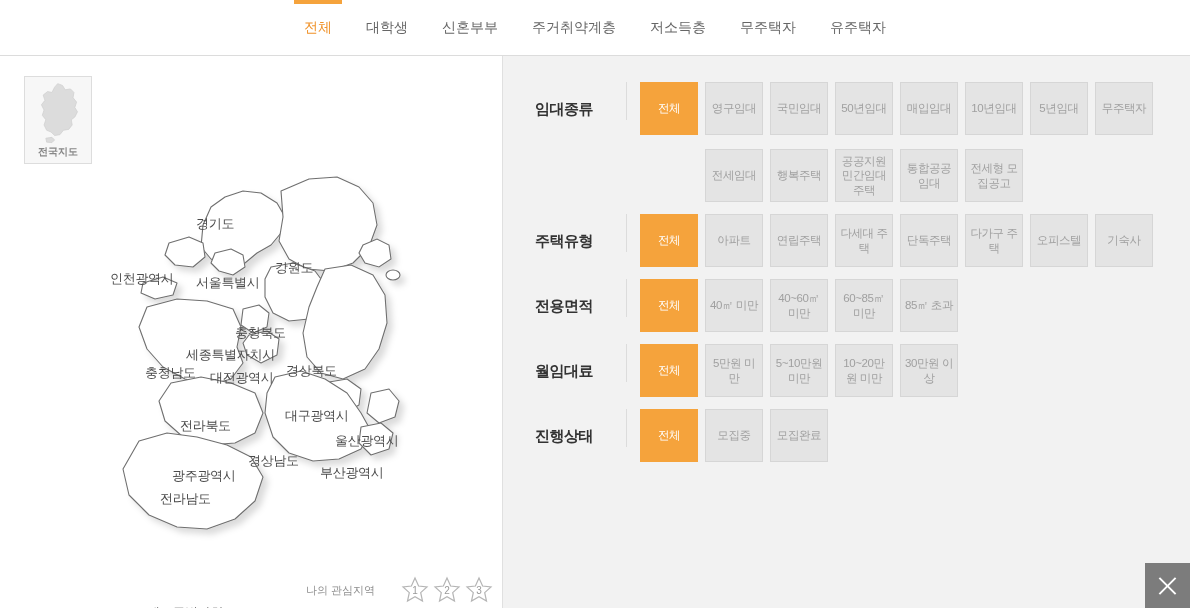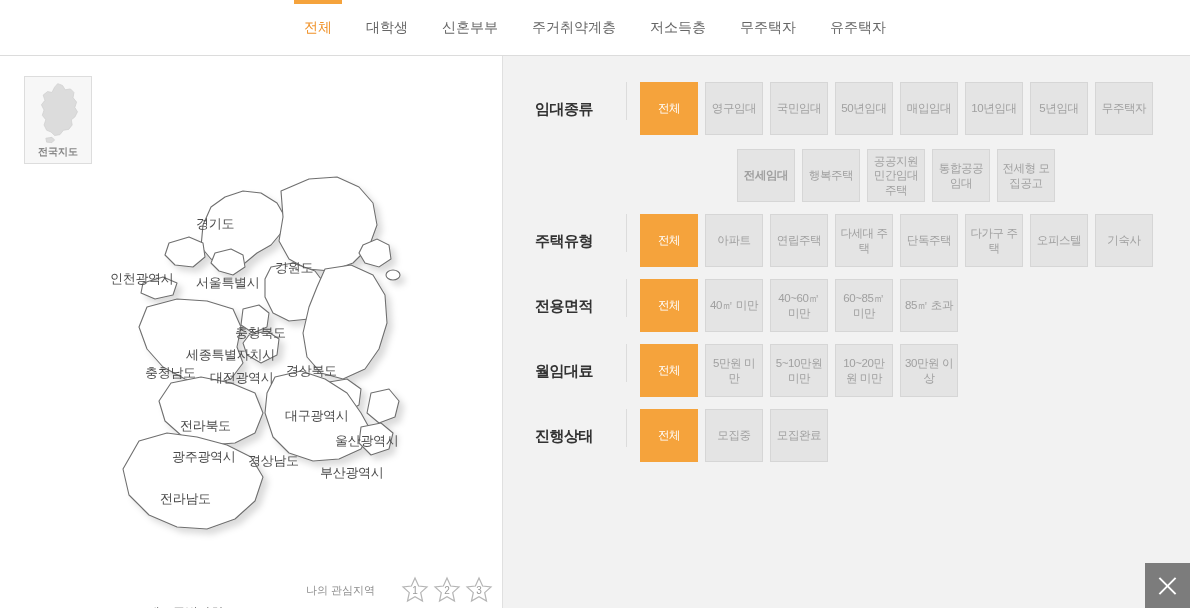--- a/index.html
+++ b/index.html
@@ -159,21 +159,21 @@
     line-height: 1.25;
     cursor: pointer;
     padding: 3px 2px;
     letter-spacing: -0.4px;
   }
   .fbtn.sel {
     background: #f5a33c;
     border-color: #f5a33c;
     color: #ffffff;
   }
-  .fbtn.indent { margin-left: 97px; font-weight: bold; }
+  .fbtn.indent { margin-left: 65px; }
 
   
   .closebtn {
     position: absolute;
     right: 0; bottom: 0;
     width: 45px; height: 45px;
     background: #7c7c7c;
     cursor: pointer;
   }
   .closebtn::before, .closebtn::after {
@@ -280,21 +280,21 @@
         <div class="rglabel" style="left: 196px; top: 218px;">서울특별시</div>
         <div class="rglabel" style="left: 235px; top: 268px;">충청북도</div>
         <div class="rglabel" style="left: 186px; top: 290px;">세종특별자치시</div>
         <div class="rglabel" style="left: 145px; top: 308px;">충청남도</div>
         <div class="rglabel" style="left: 210px; top: 313px;">대전광역시</div>
         <div class="rglabel" style="left: 286px; top: 306px;">경상북도</div>
         <div class="rglabel" style="left: 180px; top: 361px;">전라북도</div>
         <div class="rglabel" style="left: 285px; top: 351px;">대구광역시</div>
         <div class="rglabel" style="left: 335px; top: 376px;">울산광역시</div>
         <div class="rglabel" style="left: 248px; top: 396px;">경상남도</div>
-        <div class="rglabel" style="left: 172px; top: 392px;">광주광역시</div>
+        <div class="rglabel" style="left: 172px; top: 411px;">광주광역시</div>
         <div class="rglabel" style="left: 320px; top: 408px;">부산광역시</div>
         <div class="rglabel" style="left: 160px; top: 434px;">전라남도</div>
         <div class="rglabel" style="left: 147px; top: 548px;">제주특별자치도</div>
       </div>
 
     <div class="favrow">
       <span class="favlabel">나의 관심지역</span>
       <div id="stars" style="display:flex;gap:4px">
           <div class="star">
             <svg width="28" height="28" viewBox="0 0 28 28">

